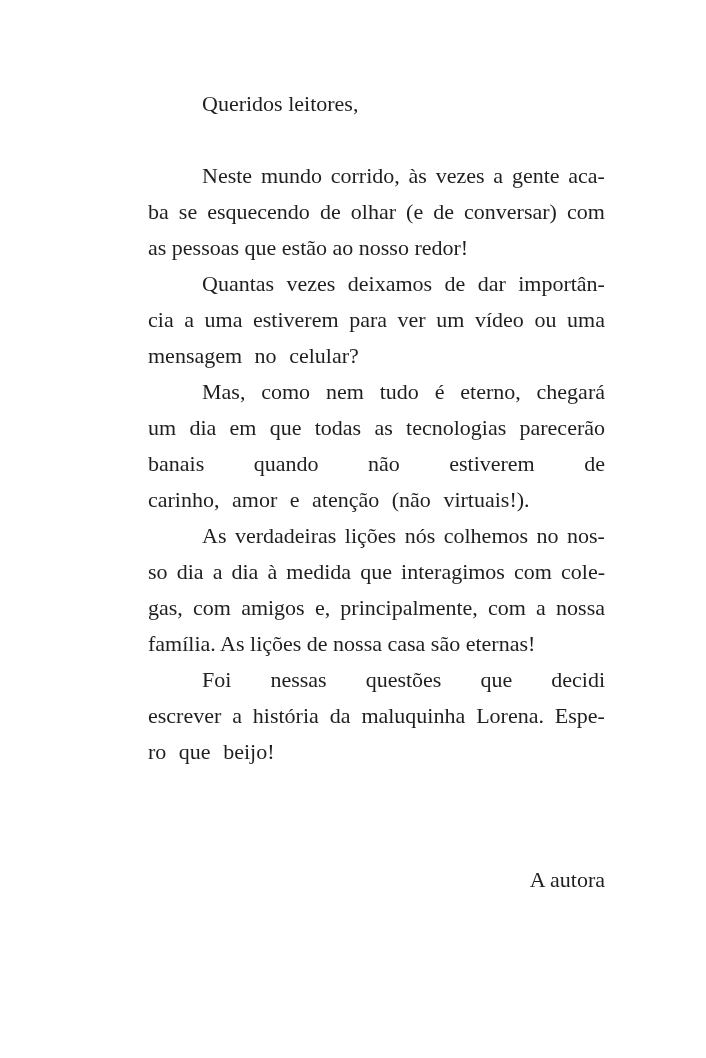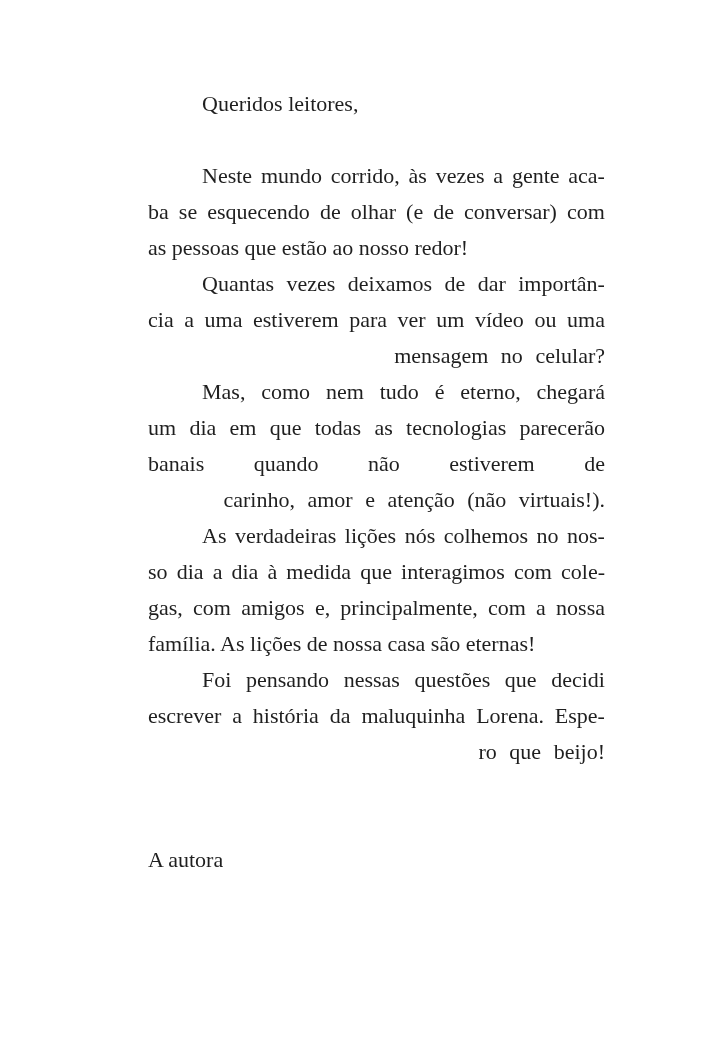--- a/index.html
+++ b/index.html
@@ -33,34 +33,34 @@
     padding-left: 54px;
   }
   
   .line.just {
     display: flex;
     justify-content: space-between;
   }
   
   .line.wide {
     word-spacing: 0.32em;
-    text-align: right;
   }
   .spacer {
     height: 36px;
   }
   .salutation, .closing {
     height: 36px;
     padding-left: 54px;
     white-space: nowrap;
   }
   .signature {
     height: 36px;
-    text-align: left;
+    text-align: right;
     white-space: nowrap;
+    margin-top: 20px;
   }
 </style>
 </head>
 <body>
 
 <div class="page" style="background: rgb(255, 255, 255);">
   <div class="text-block" style="color: rgb(31, 31, 31);">
     <div class="salutation">Queridos leitores,</div>
     <div class="spacer"></div>
     <div>
@@ -161,21 +161,20 @@
           <span>amigos</span>
           <span>e,</span>
           <span>principalmente,</span>
           <span>com</span>
           <span>a</span>
           <span>nossa</span>
         </div>
         <div class="line">família. As lições de nossa casa são eternas!</div>
         <div class="line indent just">
           <span>Foi</span>
-          <span>pensando</span>
           <span>nessas</span>
           <span>questões</span>
           <span>que</span>
           <span>decidi</span>
         </div>
         <div class="line just">
           <span>escrever</span>
           <span>a</span>
           <span>história</span>
           <span>da</span>

